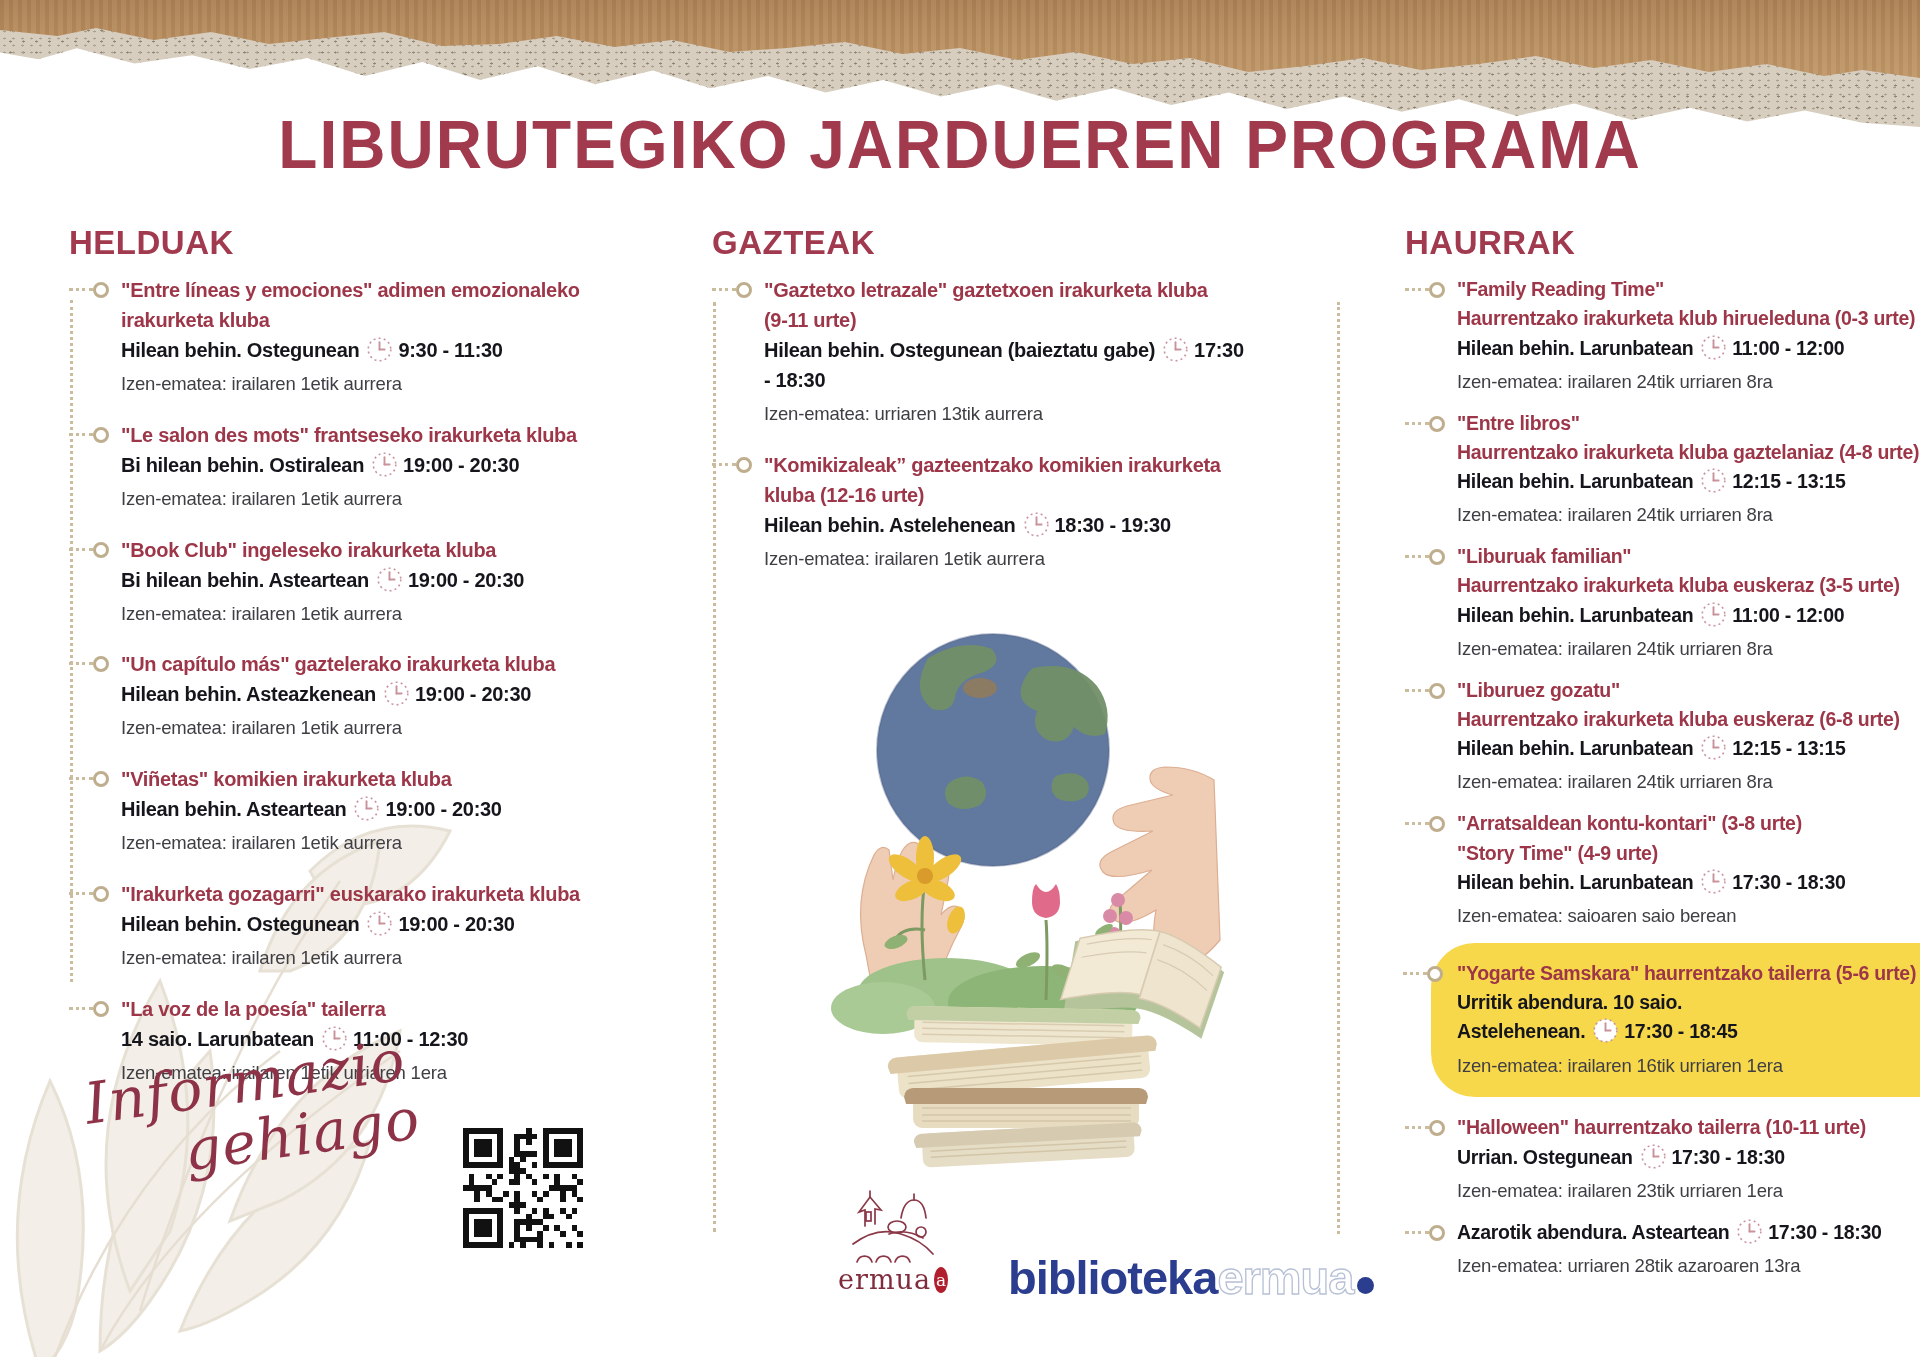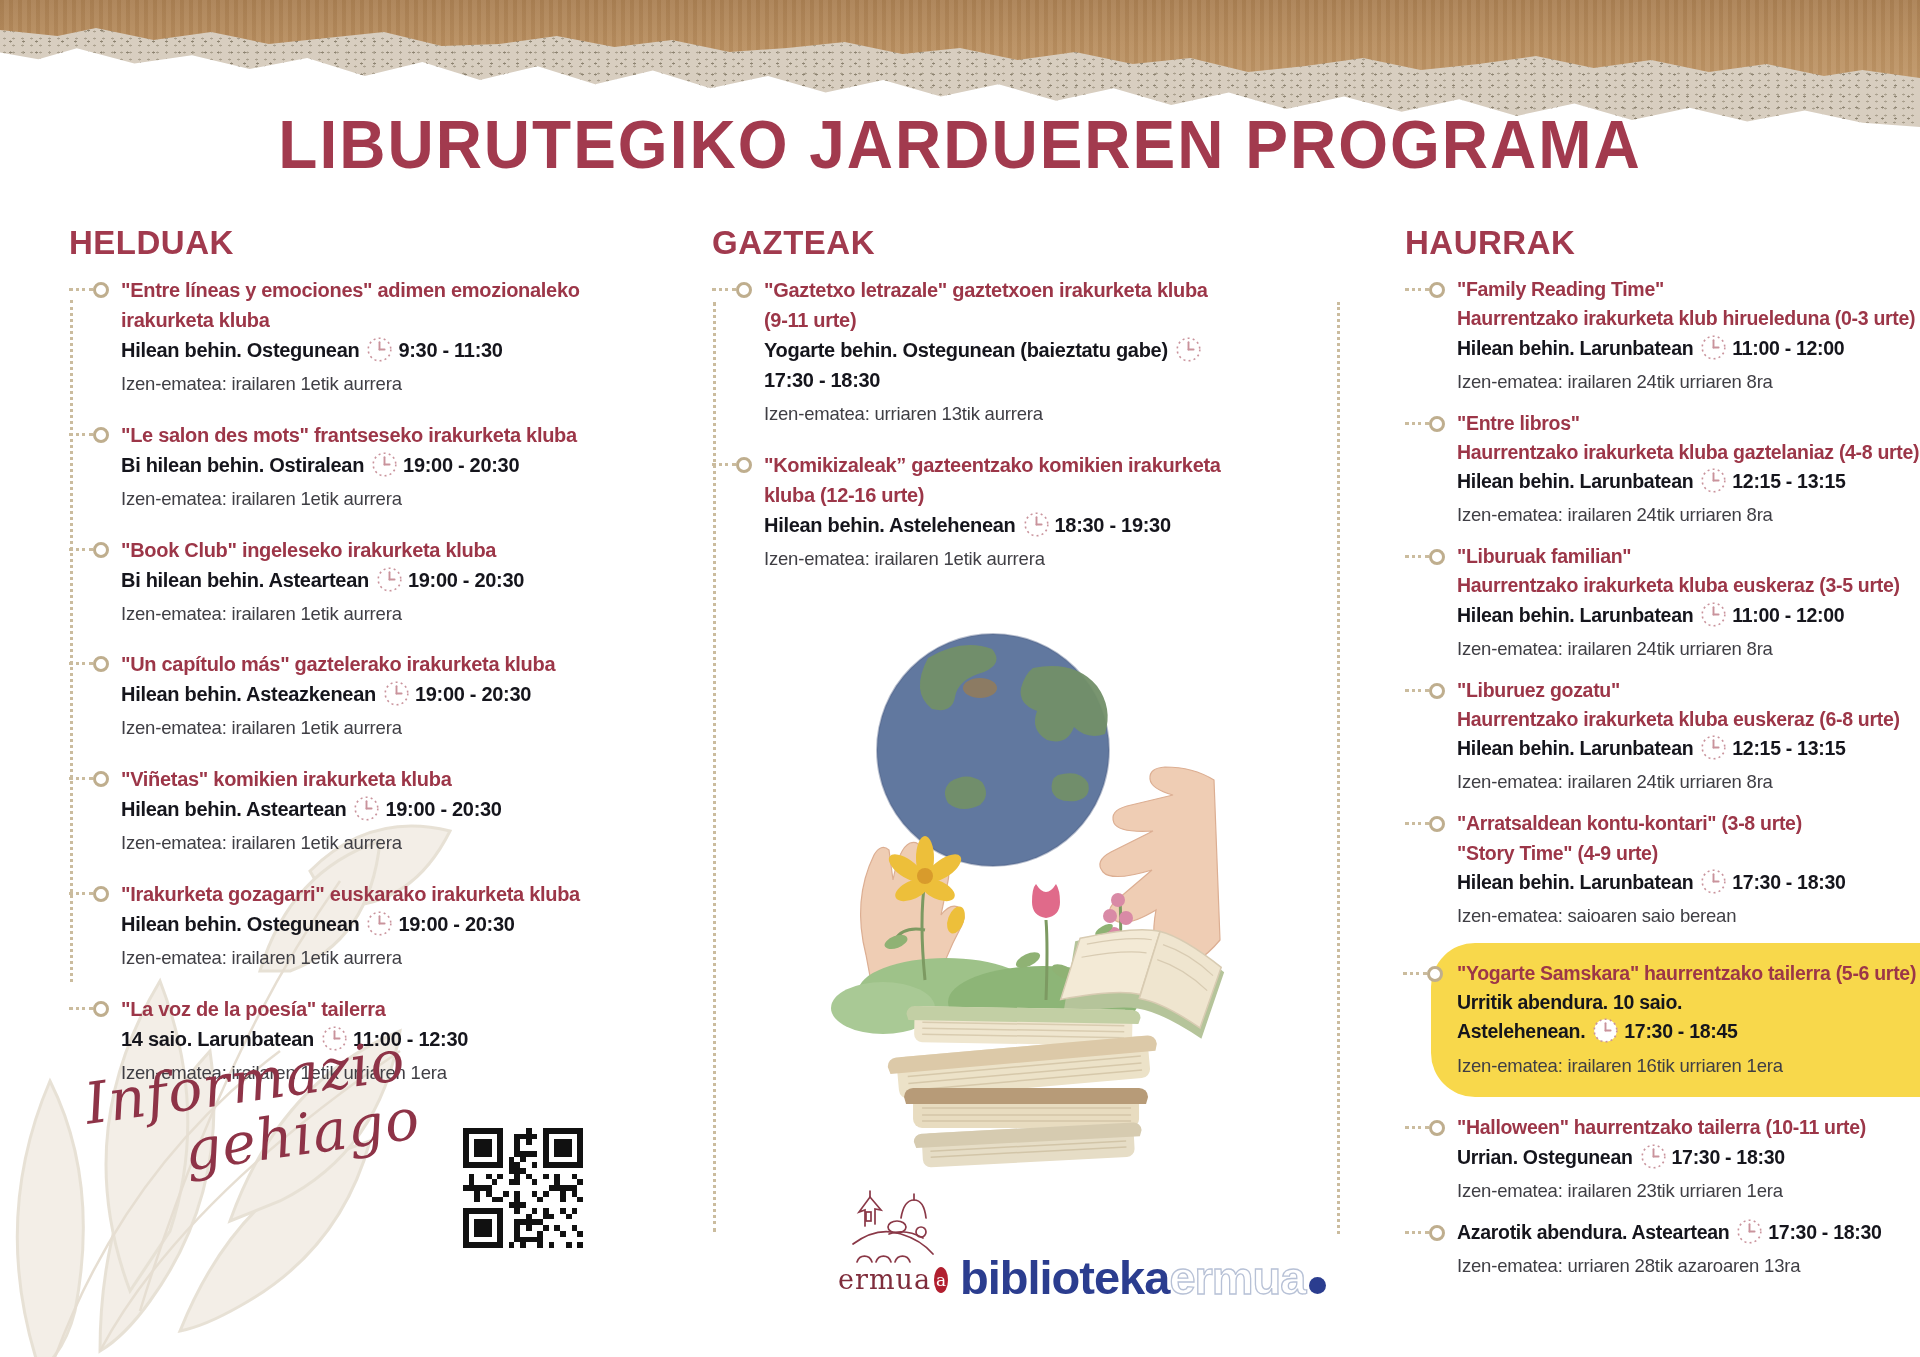--- a/index.html
+++ b/index.html
@@ -45,21 +45,21 @@
   
   .more-info{position:absolute;left:88px;top:1052px;z-index:3;color:#8e3347;
     font-family:"DejaVu Serif",serif;font-style:italic;font-size:57px;line-height:1.05;
     transform:rotate(-8deg);letter-spacing:1px;}
   .more-info .l2{margin-left:92px;}
   .qr{position:absolute;left:463px;top:1128px;width:120px;height:120px;z-index:3;}
   .ermua-logo{position:absolute;left:838px;top:1182px;width:110px;z-index:3;text-align:center;}
   .ermua-row{display:flex;align-items:center;justify-content:center;gap:3px;margin-top:-4px;}
   .ermua-word{font-family:"DejaVu Serif",serif;font-size:27px;color:#7f2d3c;letter-spacing:1px;}
   .ermua-badge{display:inline-flex;align-items:center;justify-content:center;width:26px;height:26px;border-radius:50%;background:#b11f2f;color:#fff;font-family:"DejaVu Serif",serif;font-size:17px;}
-  .bib-logo{position:absolute;left:960px;top:1250px;z-index:3;font-size:47px;font-weight:700;letter-spacing:-1px;white-space:nowrap;}
+  .bib-logo{position:absolute;left:1008px;top:1250px;z-index:3;font-size:47px;font-weight:700;letter-spacing:-1px;white-space:nowrap;}
   .bib-solid{color:#2b3d8f;}
   .bib-outline{color:#ffffff;-webkit-text-stroke:1.3px #b7c1d6;}
   .bib-dot{display:inline-block;width:17px;height:17px;border-radius:50%;background:#2b3d8f;margin-left:4px;}
   .illus{position:absolute;left:828px;top:600px;z-index:1;}
   .leafdeco{position:absolute;left:-20px;bottom:-14px;z-index:0;opacity:.75;}
 </style>
 </head>
 <body>
 
 <div class="torn torn-beige"></div>
@@ -194,21 +194,21 @@
 <section class="col col-2">
   <h2>GAZTEAK</h2>
   <div class="items">
   <div class="item">
     <span class="bullet">
           <span class="b-dots"></span>
           <span class="b-ring"></span>
         </span>
     <div class="t">"Gaztetxo letrazale" gaztetxoen irakurketa kluba
 (9-11 urte)</div>
-    <div class="sched"><span class="s-text">Yogarte behin. Ostegunean (baieztatu gabe)</span><svg class="clock" width="27" height="27" viewBox="0 0 27 27">
+    <div class="sched"><span class="s-text">Hilean behin. Ostegunean (baieztatu gabe)</span><svg class="clock" width="27" height="27" viewBox="0 0 27 27">
             <circle cx="13.5" cy="13.5" r="11.3" fill="#fff" stroke="#c9939c" stroke-width="1.6" stroke-dasharray="2 3.2"></circle>
             <line x1="13.5" y1="13.5" x2="13.5" y2="6.2" stroke="#c9939c" stroke-width="1.9" stroke-linecap="round"></line>
             <line x1="13.5" y1="13.5" x2="18.6" y2="13.5" stroke="#c9939c" stroke-width="1.9" stroke-linecap="round"></line>
           </svg><span class="s-time">17:30 - 18:30</span></div>
     <div class="reg">Izen-ematea: urriaren 13tik aurrera</div>
   </div>
 
   <div class="item">
     <span class="bullet">
           <span class="b-dots"></span>

